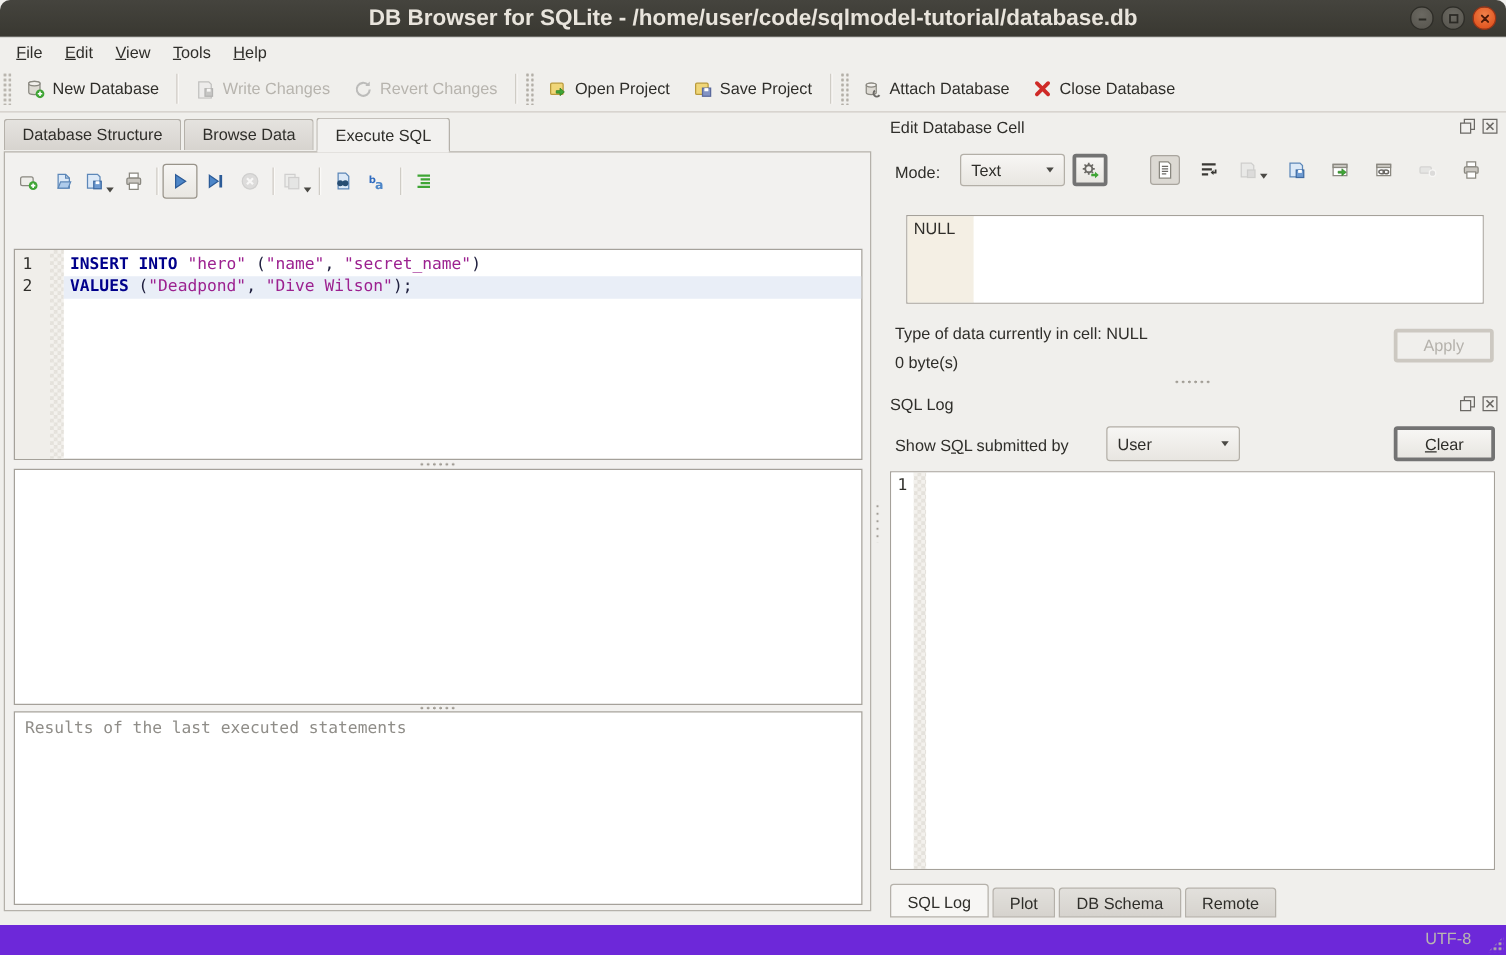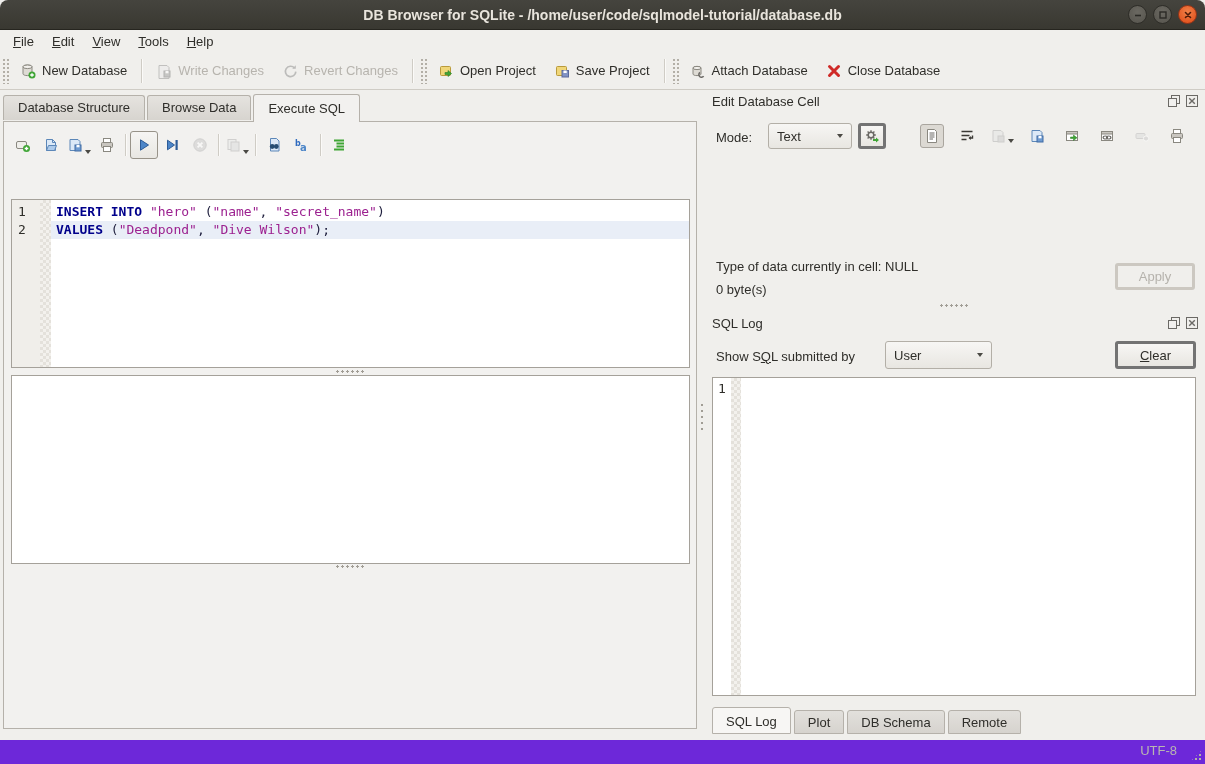--- a/index.html
+++ b/index.html
@@ -3,21 +3,21 @@
 <meta charset="utf-8">
 <style>
   * { margin:0; padding:0; box-sizing:border-box; }
   html,body { width:1205px; height:764px; font-family:"Liberation Sans","DejaVu Sans",sans-serif; font-size:13px; color:#2f2e2a; background:#f0efec; overflow:hidden; }
   .window { position:relative; width:1205px; height:764px; background:#f0efec; }
 
   
   .titlebar { position:absolute; left:0; top:0; width:1205px; height:30px;
     background:linear-gradient(#45443e,#393831); border-radius:8px 8px 0 0;
     border-bottom:1px solid #26251f; display:flex; align-items:center; }
-  .title { position:absolute; left:0; right:0; text-align:center; font-weight:bold; color:#e8e4dc; font-size:14px; }
+  .title { position:absolute; left:0; right:0; text-align:center; font-weight:bold; color:#e8e4dc; font-size:18px; }
   .win-controls { position:absolute; right:8px; top:5px; display:flex; gap:6px; z-index:3; }
   .wbtn { width:19px; height:19px; border-radius:50%; background:radial-gradient(circle at 50% 35%,#6b6962,#55534c);
     border:1px solid #2e2d28; display:flex; align-items:center; justify-content:center; }
   .wbtn svg { display:block; }
   .wbtn.close { background:radial-gradient(circle at 50% 35%,#f08149,#dd4814); border-color:#9a3517; }
 
   
   .menubar { position:absolute; left:0; top:30px; width:1205px; height:22px; background:#f0efec; display:flex; align-items:center; padding-left:4px; }
   .menu-item { padding:2px 9px; color:#2f2e2a; }
   u { text-decoration:underline; }
@@ -354,20 +354,23 @@
       </div>
     </div>
 
     <div class="hsplit" style="top:246px;">
         <div class="dots-h"></div>
       </div>
     <div class="grid-pane"></div>
     <div class="hsplit" style="top:441px;">
         <div class="dots-h"></div>
       </div>
+    <div class="results-pane">
+      <span>Results of the last executed statements</span>
+    </div>
   </div>
 
   <div class="vgrip"></div>
 
   <div class="right-dock">
 
     <div class="dock-title" style="top:2px;">Edit Database Cell</div>
     <div class="dock-icons" style="top:3px;">
       <span class="dbtn">
           <svg width="14" height="14" viewBox="0 0 14 14">
@@ -465,20 +468,24 @@
           <span class="icon">
             <svg width="16" height="16" viewBox="0 0 16 16">
               <rect x="4.5" y="1.5" width="7" height="4" fill="#fff" stroke="#8a8880"></rect>
               <rect x="2.5" y="5.5" width="11" height="5" rx="1" fill="#c9c6c0" stroke="#8a8880"></rect>
               <rect x="4.5" y="9.5" width="7" height="5" fill="#fff" stroke="#8a8880"></rect>
             </svg>
           </span>
         </div>
     </div>
 
+    <div class="cell-editor">
+      <div class="cell-gutter">NULL</div>
+      <div style="flex:1; background:#fff;"></div>
+    </div>
 
     <div class="dock-title" style="top:167px; left:14px;">Type of data currently in cell: NULL</div>
     <div class="dock-title" style="top:190px; left:14px;">0 byte(s)</div>
     <div class="btn disabled" style="position:absolute; left:413px; top:173px; width:80px; height:27px;">
       <span>Apply</span>
     </div>
 
     <div class="hsplit" style="top:212px; width:100%;">
         <div class="dots-h"></div>
       </div>

